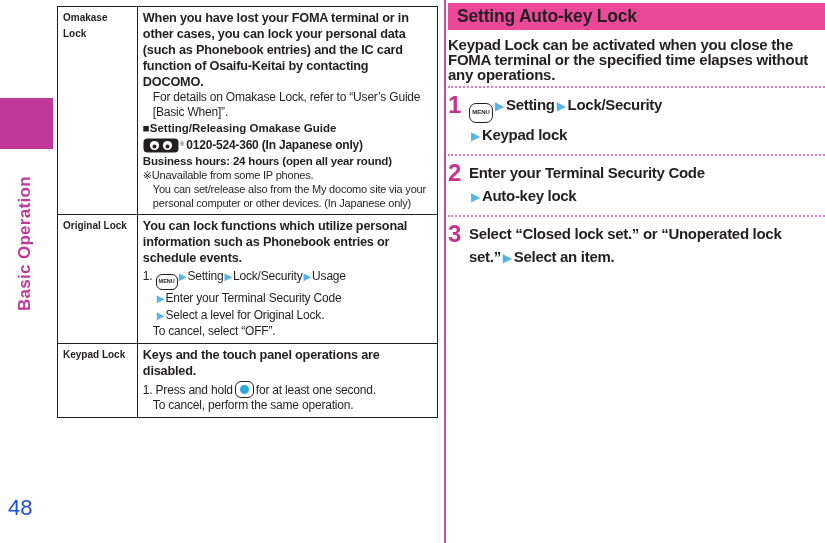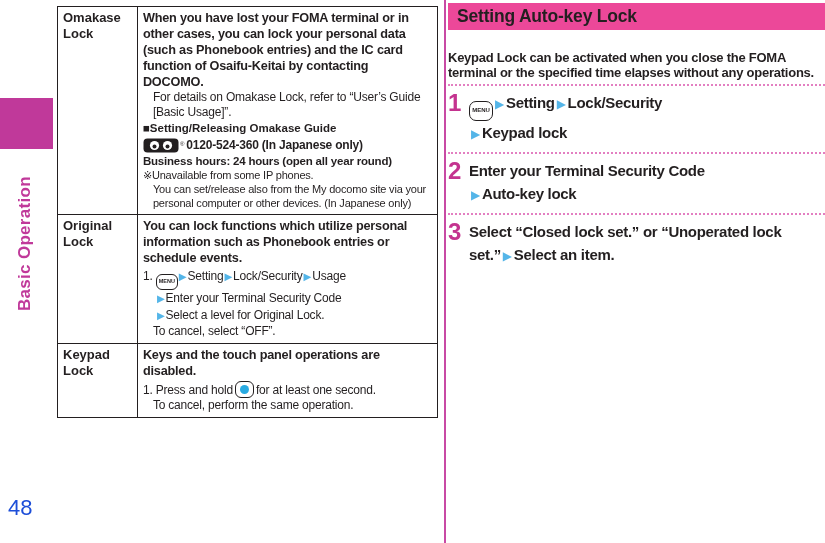--- a/index.html
+++ b/index.html
@@ -10,21 +10,21 @@
   
   .side-tab { position:absolute; left:0; top:98px; width:53px; height:51px; background:#c0399a; }
   .side-label { position:absolute; left:15px; top:151px; height:160px; width:28px;
                 writing-mode:vertical-rl; transform:rotate(180deg);
                 font-size:17px; font-weight:bold; color:#c0399a; letter-spacing:.3px; white-space:nowrap; }
   .page-num { position:absolute; left:8px; top:495px; font-size:22px; color:#1d4ed8; }
 
   
   table.locks { position:absolute; left:57px; top:6px; width:381px; border-collapse:collapse; }
   table.locks td { border:1px solid #231f20; vertical-align:top; padding:3px 5px 4px 5px; }
-  td.lbl { width:80px; font-weight:bold; font-size:13px; line-height:16px; }
+  td.lbl { width:80px; font-weight:bold; font-size:10px; line-height:16px; }
   td.cnt { width:301px; }
   .desc { font-weight:bold; font-size:12.7px; line-height:16px; letter-spacing:-.2px; }
   .bullet { display:flex; font-size:12px; line-height:15px; letter-spacing:-.2px; }
   .bullet.sm { font-size:11px; line-height:14px; }
   .bullet .b { flex:none; width:10px; }
   .subhead { font-weight:bold; font-size:11.5px; line-height:15px; margin-top:1px; }
   .phoneline { display:flex; align-items:center; line-height:17px; }
   .phoneline svg { flex:none; }
   .reg { font-size:6px; align-self:flex-end; margin:0 2px 1px 1px; }
   .phonenum { font-weight:bold; font-size:12px; letter-spacing:-.2px; }
@@ -41,21 +41,21 @@
   .ogui-key { display:inline-block; width:19px; height:17px; border:1.5px solid #231f20; border-radius:6px;
               vertical-align:-4px; position:relative; margin:0 2px; }
   .ogui-key i { position:absolute; left:50%; top:50%; width:9px; height:9px; margin:-4.5px 0 0 -4.5px;
                 background:#29abe2; border-radius:50%; }
 
   
   .v-pink { position:absolute; left:444px; top:0; width:2px; height:543px; background:#c84aa4; }
   .right-col { position:absolute; left:448px; top:0; width:377px; }
   .sec-header { margin-top:3px; height:27px; background:#ec4899; font-size:17.5px; font-weight:bold;
                 line-height:27px; padding-left:9px; letter-spacing:-.2px; }
-  .sec-intro { margin-top:20px; font-size:13px; font-weight:bold; line-height:15px; letter-spacing:-.25px; }
+  .sec-intro { margin-top:7px; font-size:15px; font-weight:bold; line-height:15px; letter-spacing:-.25px; }
   .dots { border-top:2px dotted #e37fc1; margin:4px 0 2px 0; height:0; }
   .step { display:flex; padding:3px 0 2px 0; }
   .step-num { flex:none; width:21px; color:#c4338f; font-size:24px; font-weight:bold; line-height:23px; }
   .step-body { font-size:15px; font-weight:bold; line-height:23px; letter-spacing:-.3px; }
   .step-body .arrow { font-size:12px; padding:0 2px; }
 </style>
 </head>
 <body>
 
 <div class="side-tab"></div>
@@ -63,21 +63,21 @@
 <div class="page-num">48</div>
 
 <table class="locks">
   <tbody>
       <tr>
     <td class="lbl">Omakase Lock</td>
     <td class="cnt">
       <div class="desc">When you have lost your FOMA terminal or in other cases, you can lock your personal data (such as Phonebook entries) and the IC card function of Osaifu-Keitai by contacting DOCOMO.</div>
       <div class="bullet">
         <span class="b">⿠</span>
-        <span class="t">For details on Omakase Lock, refer to “User’s Guide [Basic Usage]”.</span>
+        <span class="t">For details on Omakase Lock, refer to “User’s Guide [Basic When]”.</span>
       </div>
       <div class="subhead">■Setting/Releasing Omakase Guide</div>
       <div class="phoneline">
         <svg width="36" height="15" viewBox="0 0 36 15">
           <rect x="0.5" y="0.5" width="35" height="14" rx="4" fill="#231f20"></rect>
           <circle cx="11.5" cy="7.5" r="4.6" fill="#ffffff"></circle>
           <circle cx="24.5" cy="7.5" r="4.6" fill="#ffffff"></circle>
           <circle cx="11.5" cy="8.6" r="2" fill="#231f20"></circle>
           <circle cx="24.5" cy="8.6" r="2" fill="#231f20"></circle>
         </svg>

